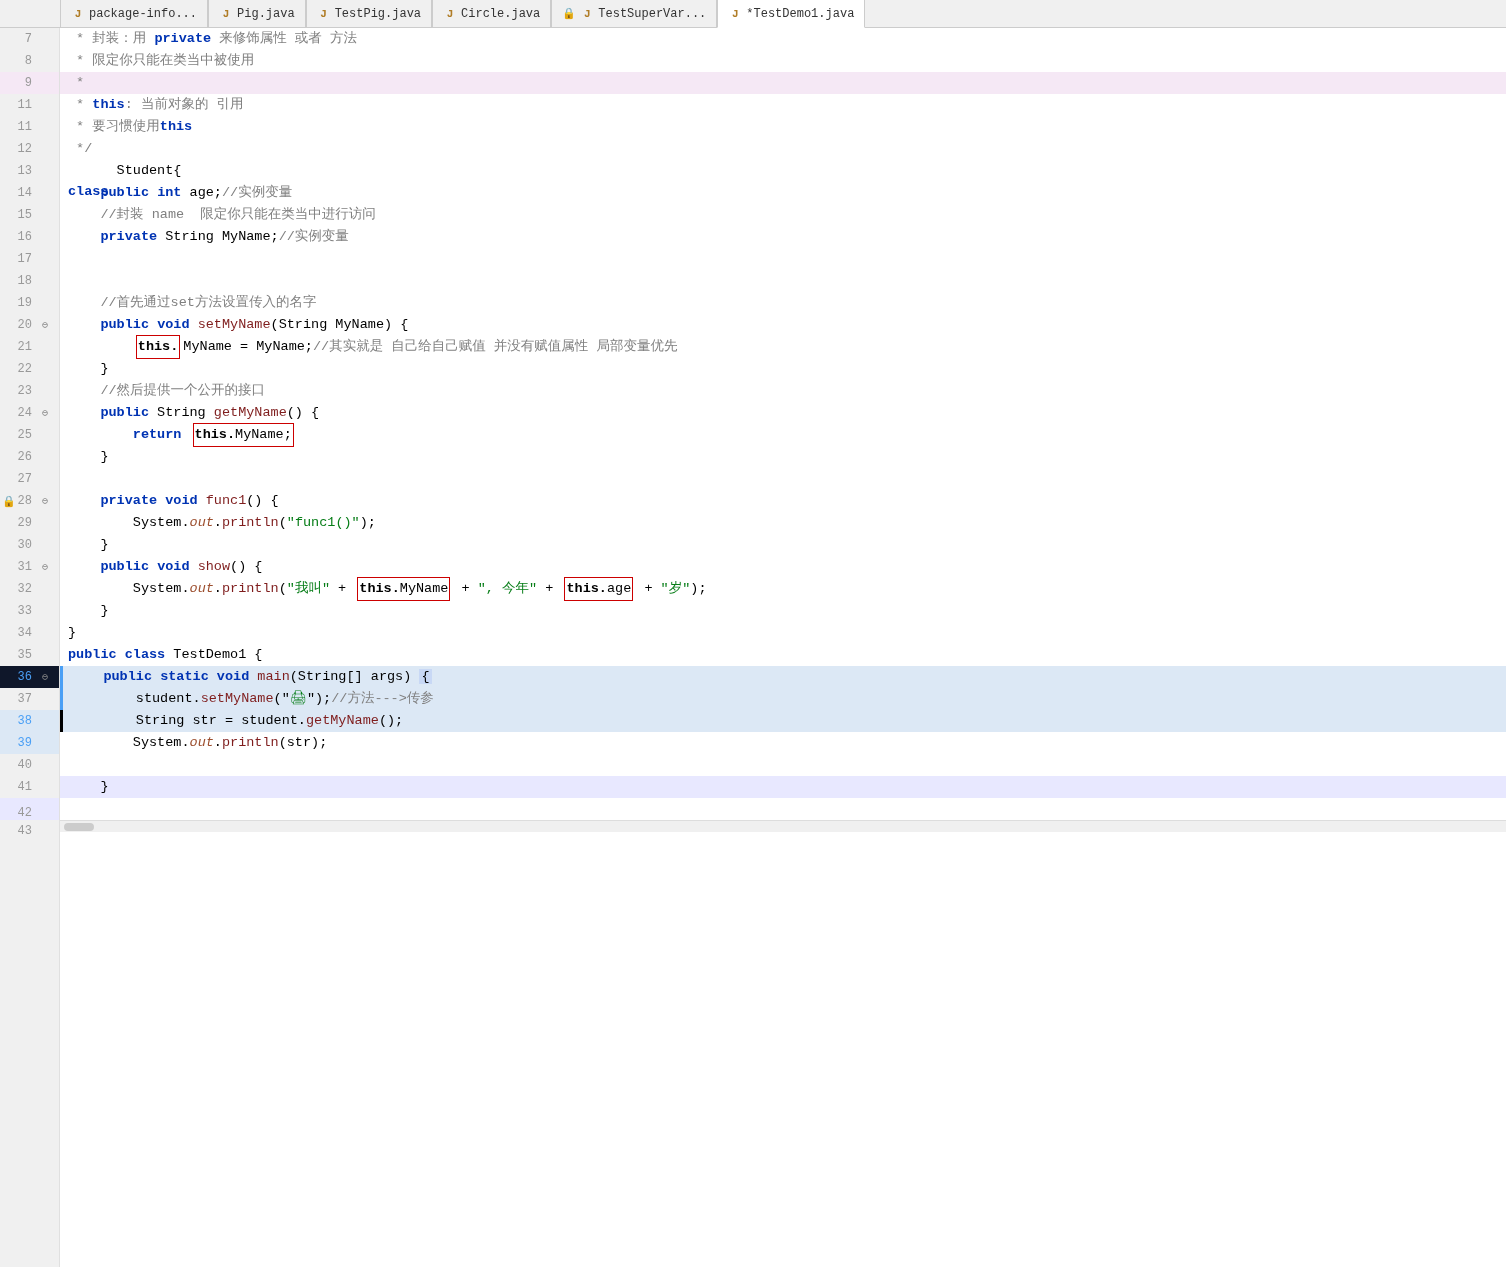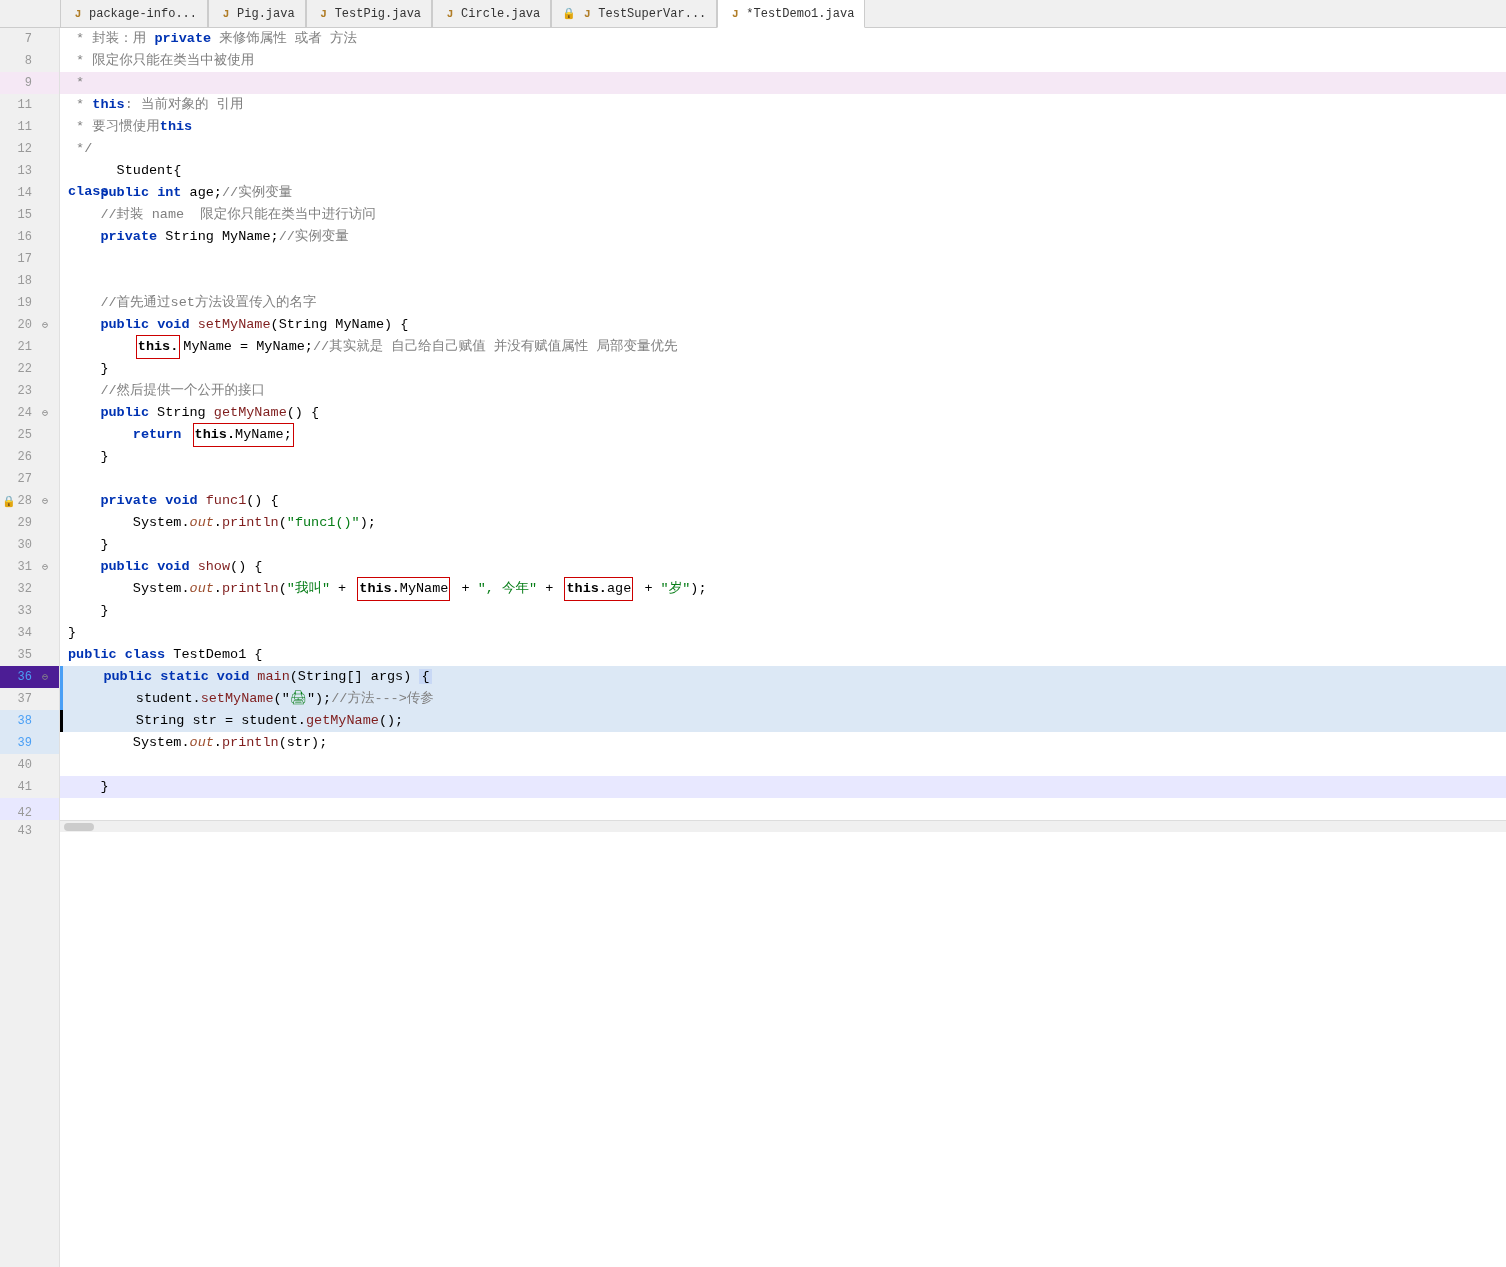--- a/index.html
+++ b/index.html
@@ -321,21 +321,21 @@
       <div class="line-row">
         <div class="line-number">34</div>
         <div class="line-fold"></div>
       </div>
 
       <div class="line-row">
         <div class="line-number">35</div>
         <div class="line-fold"></div>
       </div>
 
-      <div class="line-row" style="background:#4c1d95;">
+      <div class="line-row" style="background:#0f172a;">
         <div class="line-number" style="color:#4a9ff5;">36</div>
         <div class="line-fold fold-btn">⊖</div>
       </div>
 
       <div class="line-row">
         <div class="line-number">37</div>
         <div class="line-fold"></div>
       </div>
 
       <div class="line-row" style="background:#dce8f5;">

